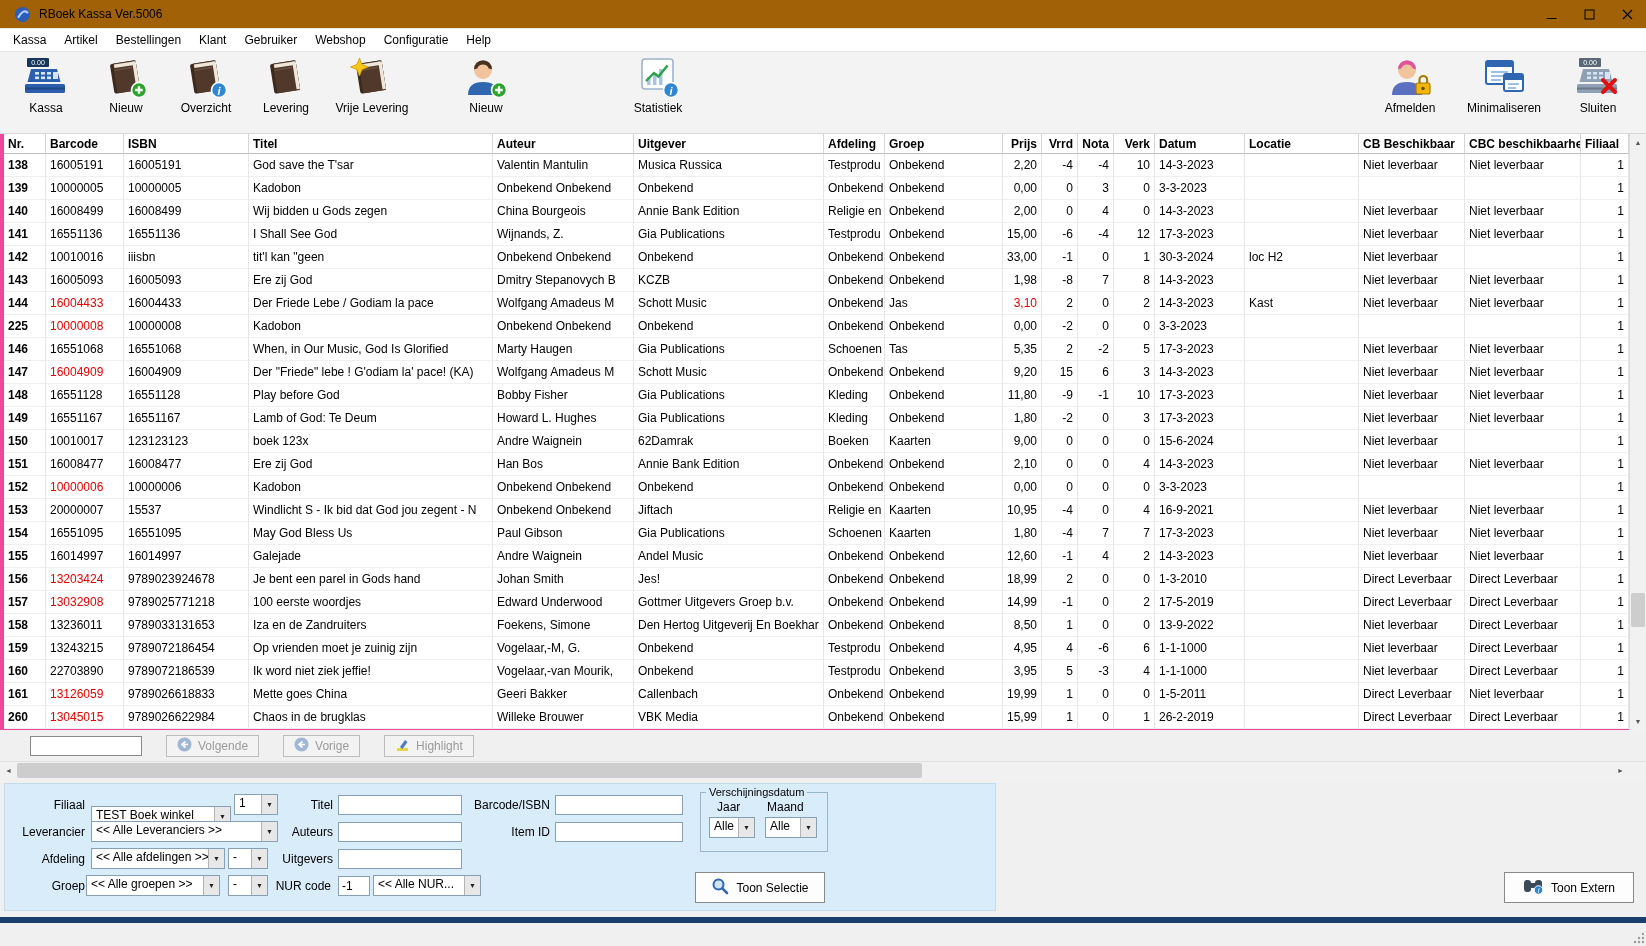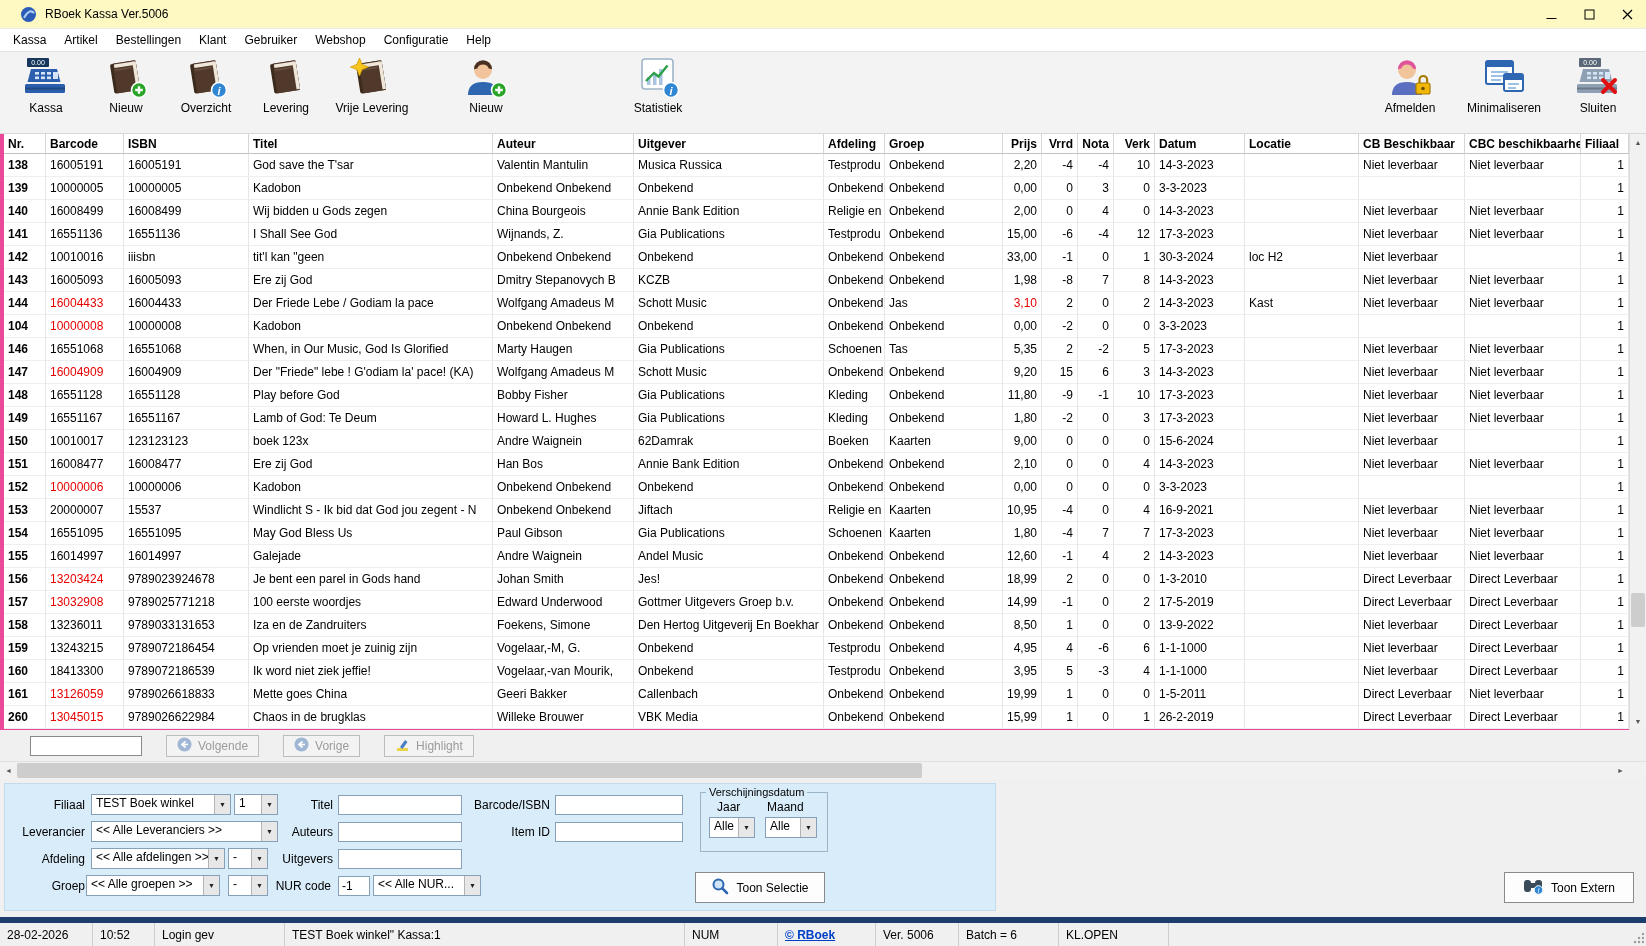--- a/index.html
+++ b/index.html
@@ -1,20 +1,20 @@
 <!DOCTYPE html>
 <html style="--red: #e60000; --link: #0040c8; --navy: #1d3d6e; --panel: #d9ecf9;"><head>
 <meta charset="utf-8">
 <style>
   *{box-sizing:border-box;margin:0;padding:0;}
   html,body{width:1646px;height:946px;overflow:hidden;}
   body{font-family:"Liberation Sans","DejaVu Sans",sans-serif;font-size:12px;color:#000;background:#f0f0f0;display:flex;flex-direction:column;}
 
   
-  .titlebar{height:29px;flex:0 0 29px;background:#fef9c3;display:flex;align-items:center;padding:0 0 0 20px;border-bottom:1px solid #ececec;}
+  .titlebar{height:29px;flex:0 0 29px;background:#a16207;display:flex;align-items:center;padding:0 0 0 14px;border-bottom:1px solid #ececec;}
   .app-icon{width:17px;height:17px;margin-right:8px;display:flex;}
   .title-text{flex:1;font-size:12px;}
   .win-btn{width:38px;height:29px;display:flex;align-items:center;justify-content:center;cursor:default;}
 
   
   .menubar{height:23px;flex:0 0 23px;background:#fff;display:flex;align-items:center;padding:0 4px;border-bottom:1px solid #e2e2e2;}
   .menu-item{padding:3px 9px;white-space:nowrap;}
 
   
   .toolbar{height:82px;flex:0 0 82px;background:#f3f3f3;display:flex;align-items:flex-start;padding:3px 8px 0 6px;border-bottom:1px solid #d8d8d8;}
@@ -422,21 +422,21 @@
           <td class="num">2</td>
           <td class="num">0</td>
           <td class="num">2</td>
           <td>14-3-2023</td>
           <td>Kast</td>
           <td>Niet leverbaar</td>
           <td>Niet leverbaar</td>
           <td class="num">1</td>
         </tr>
         <tr>
-          <td class="col-nr">104</td>
+          <td class="col-nr">225</td>
           <td class="red">10000008</td>
           <td>10000008</td>
           <td>Kadobon</td>
           <td>Onbekend Onbekend</td>
           <td>Onbekend</td>
           <td>Onbekend</td>
           <td>Onbekend</td>
           <td class="num">0,00</td>
           <td class="num">-2</td>
           <td class="num">0</td>
@@ -708,21 +708,21 @@
           <td class="num">-6</td>
           <td class="num">6</td>
           <td>1-1-1000</td>
           <td></td>
           <td>Niet leverbaar</td>
           <td>Direct Leverbaar</td>
           <td class="num">1</td>
         </tr>
         <tr>
           <td class="col-nr">160</td>
-          <td>18413300</td>
+          <td>22703890</td>
           <td>9789072186539</td>
           <td>Ik word niet ziek jeffie!</td>
           <td>Vogelaar,-van Mourik,</td>
           <td>Onbekend</td>
           <td>Testprodu</td>
           <td>Onbekend</td>
           <td class="num">3,95</td>
           <td class="num">5</td>
           <td class="num">-3</td>
           <td class="num">4</td>
@@ -807,21 +807,21 @@
 <div class="hscroll">
   <div class="hs-btn hs-left">◄</div>
   <div class="hs-thumb"></div>
   <div class="hs-btn hs-right">►</div>
 </div>
 
 <div class="bottom">
   <div class="filter-panel">
 
     <span class="flabel" style="left:2px;top:14px;width:78px;">Filiaal</span>
-    <span class="combo" style="left:86px;top:10px;width:140px;">
+    <span class="combo" style="left:86px;top:22px;width:140px;">
         <span class="ct">TEST Boek winkel</span>
         <span class="ca">▼</span>
       </span>
     <span class="combo" style="left:229px;top:10px;width:44px;">
         <span class="ct">1</span>
         <span class="ca">▼</span>
       </span>
 
     <span class="flabel" style="left:2px;top:41px;width:78px;">Leverancier</span>
     <span class="combo" style="left:86px;top:37px;width:187px;">
@@ -897,31 +897,20 @@
           <rect x="8" y="6" width="4" height="5" fill="#3a4a58"></rect>
           <circle cx="15.5" cy="13" r="4.3" fill="#2f86d2" stroke="#fff"></circle>
           <text x="15.5" y="16" font-size="7" fill="#fff" text-anchor="middle" font-style="italic">i</text>
         </svg></span>
     <span>Toon Extern</span>
   </button>
 </div>
 
 <div class="navy"></div>
 <div class="statusbar">
-  <span id="status-segs" style="display:flex;height:100%;">
-      <span class="seg" style="width: 93px;">28-02-2026</span>
-      <span class="seg" style="width: 62px;">10:52</span>
-      <span class="seg" style="width: 130px;">Login gev</span>
-      <span class="seg" style="width: 400px;">TEST Boek winkel" Kassa:1</span>
-      <span class="seg" style="width: 93px;">NUM</span>
-      <span class="seg link" style="width: 98px;">© RBoek</span>
-      <span class="seg" style="width: 83px;">Ver. 5006</span>
-      <span class="seg" style="width: 100px;">Batch = 6</span>
-      <span class="seg" style="width: 110px;">KL.OPEN</span>
-    </span>
   <span class="seg fill"></span>
   <span class="grip">
     <svg width="13" height="13">
         <g fill="#9a9a9a">
           <circle cx="11" cy="3" r="1.2"></circle>
           <circle cx="11" cy="7" r="1.2"></circle>
           <circle cx="7" cy="7" r="1.2"></circle>
           <circle cx="11" cy="11" r="1.2"></circle>
           <circle cx="7" cy="11" r="1.2"></circle>
           <circle cx="3" cy="11" r="1.2"></circle>

